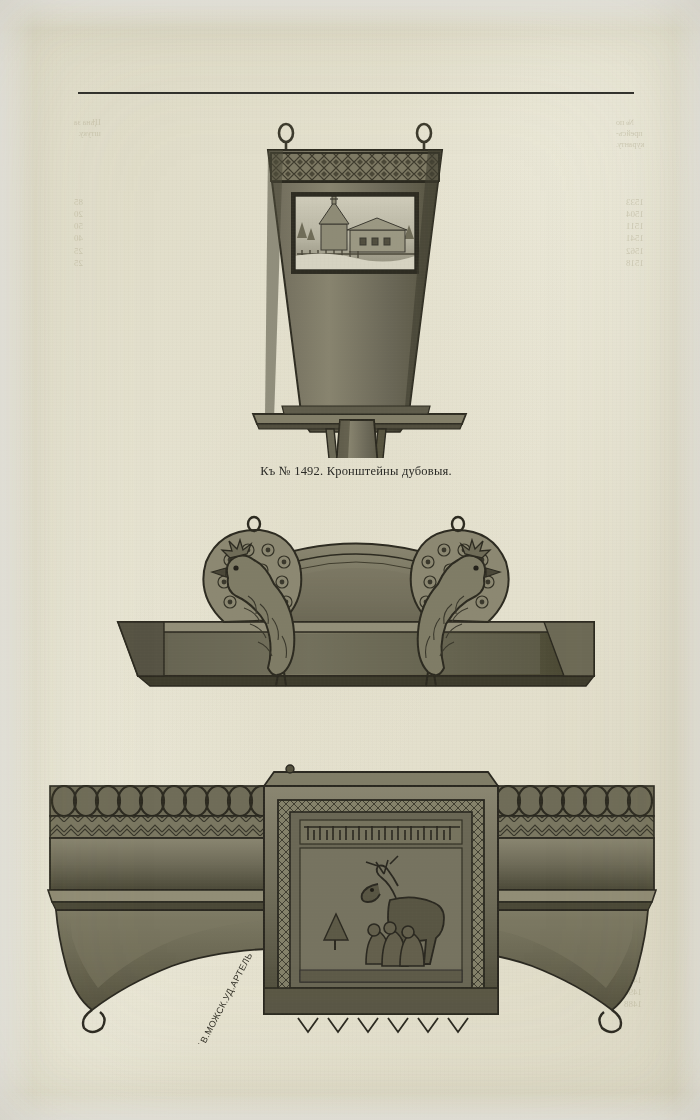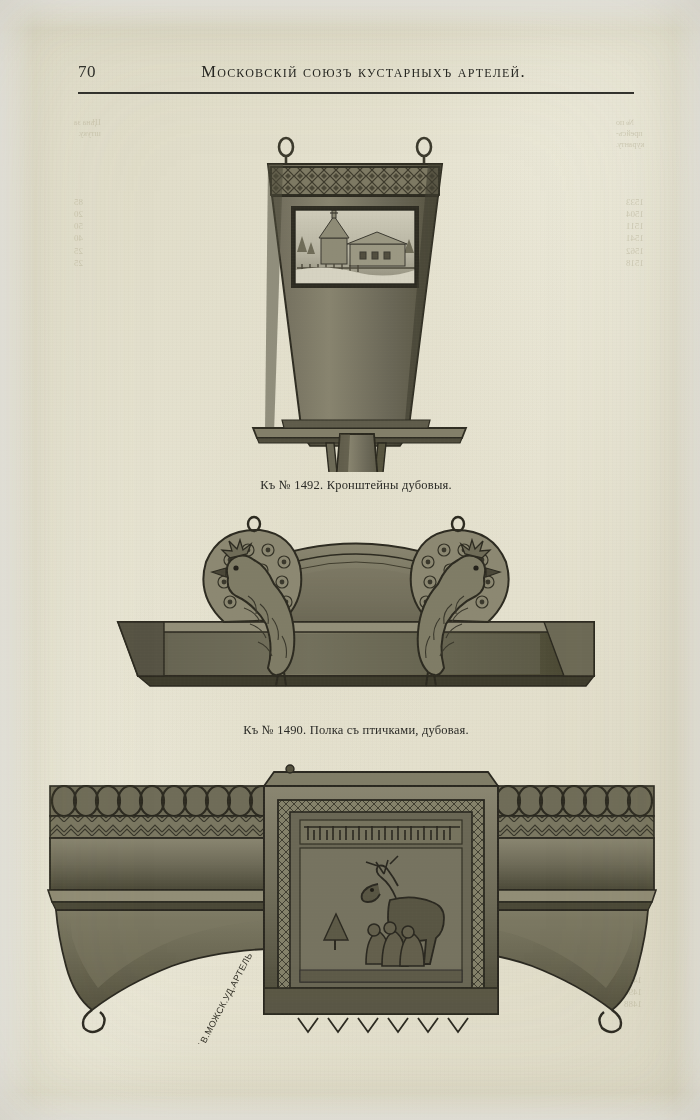--- a/index.html
+++ b/index.html
@@ -105,21 +105,21 @@
 
   
   .figure { position: absolute; }
   .caption {
     text-align: center;
     font-size: 12.5px;
     color: #2a2a26;
     letter-spacing: .2px;
   }
 
-  .fig1 { left: 78px; top: 134px; width: 556px; }
+  .fig1 { left: 78px; top: 120px; width: 556px; }
   .fig1 .art { height: 338px; position: relative; }
   .fig1 .caption { margin-top: 6px; }
 
   .fig2 { left: 78px; top: 500px; width: 556px; }
   .fig2 .art { height: 215px; position: relative; }
   .fig2 .caption { margin-top: 8px; }
 
   .fig3 { left: 22px; top: 752px; width: 660px; }
   .fig3 .art { height: 292px; position: relative; }
   .fig3 .caption { margin-top: 6px; }
@@ -145,24 +145,20 @@
   <div class="bleed bleed-right-nums">1533
 1504
 1511
 1541
 1562
 1518</div>
   <div class="bleed bleed-bottom-right">1492
 1490
 1488</div>
 
-  <div class="header">
-    <div class="folio">70</div>
-    <div class="running-title">Московскій союзъ кустарныхъ артелей.</div>
-  </div>
   <div class="header-rule"></div>
 
   <div class="figure fig1">
     <div class="art">
       <svg width="556" height="338" viewBox="0 0 556 338">
         <defs>
           <linearGradient id="wood1" x1="0" y1="0" x2="1" y2="0">
             <stop offset="0%" stop-color="#6e6a5a"></stop>
             <stop offset="35%" stop-color="#88846f"></stop>
             <stop offset="70%" stop-color="#6a6757"></stop>
@@ -375,21 +371,20 @@
           <path d="M148 68 l-14 4 l14 5 z" fill="#4a4738" stroke="#2c2a20" stroke-width="1.2"></path>
           <circle cx="158" cy="68" r="2.6" fill="#23211a"></circle>
           <g fill="none" stroke="#3a382c" stroke-width="1.1">
             <path d="M170 96 q10 6 8 18 M182 104 q10 8 8 20 M194 118 q8 10 6 22 M204 136 q6 10 4 22"></path>
             <path d="M166 108 q12 4 16 14 M172 124 q12 4 16 14 M180 142 q10 4 14 14"></path>
           </g>
           <path d="M206 172 l2 14 M200 174 l-2 12" stroke="#2c2a20" stroke-width="2" fill="none"></path>
         </g>
       </svg>
     </div>
-    <div class="caption">Къ № 1490. Полка съ птичками, дубовая.</div>
   </div>
 
   <div class="figure fig3">
     <div class="art">
       <svg width="660" height="292" viewBox="0 0 660 292">
         <defs>
           <linearGradient id="wood3" x1="0" y1="0" x2="0" y2="1">
             <stop offset="0%" stop-color="#8a8671"></stop>
             <stop offset="50%" stop-color="#6e6b58"></stop>
             <stop offset="100%" stop-color="#4b4938"></stop>

